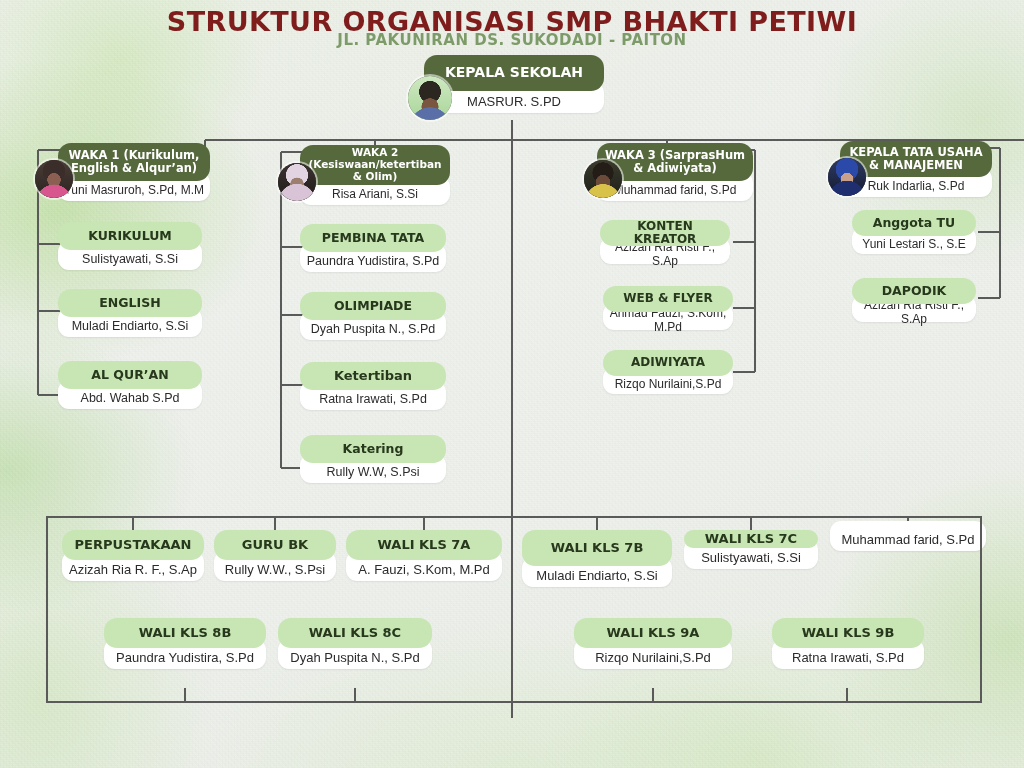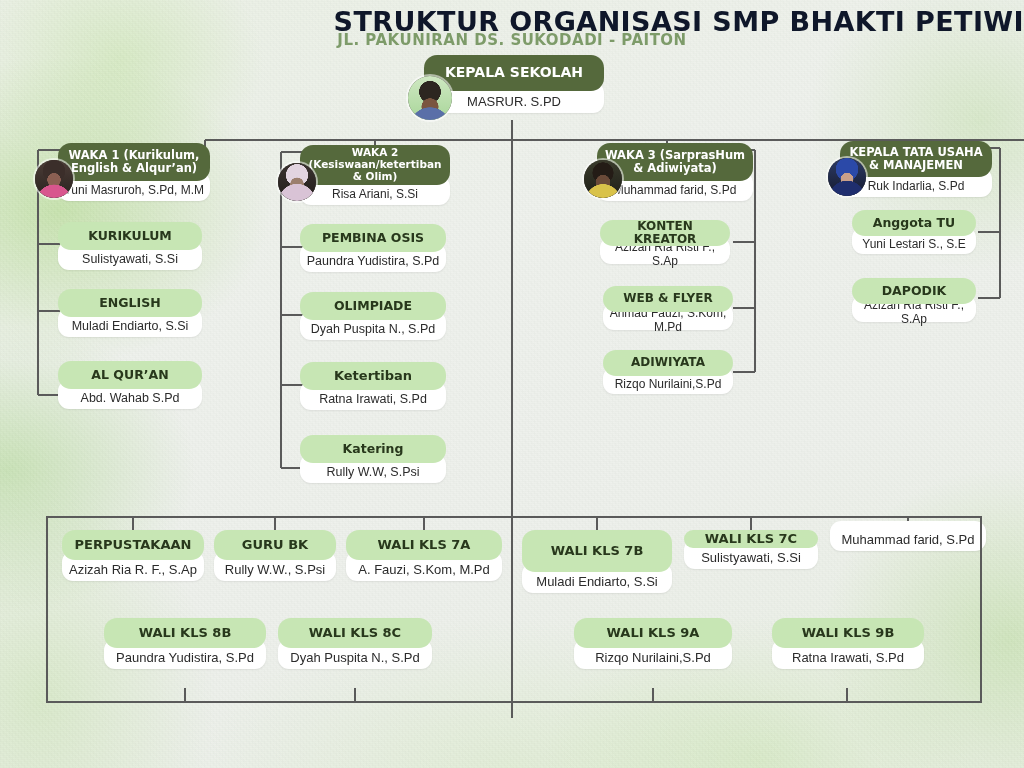--- a/index.html
+++ b/index.html
@@ -29,23 +29,23 @@
     background-image:
       repeating-linear-gradient(0deg, rgba(0,0,0,.035) 0px, rgba(0,0,0,.035) 1px, rgba(255,255,255,.03) 1px, rgba(255,255,255,.03) 2px),
       repeating-linear-gradient(90deg, rgba(0,0,0,.028) 0px, rgba(0,0,0,.028) 1px, rgba(255,255,255,.03) 1px, rgba(255,255,255,.03) 3px),
       repeating-linear-gradient(47deg, rgba(255,255,255,.10) 0px, rgba(255,255,255,.10) 2px, rgba(0,0,0,.02) 2px, rgba(0,0,0,.02) 4px);
   }
   #stage{position:absolute;inset:0;z-index:3;}
   #lines{position:absolute;inset:0;z-index:2;}
 
   
   .title{
-    position:absolute;left:0;right:0;top:6px;text-align:right;
+    position:absolute;left:0;right:0;top:6px;text-align:center;
     font-size:27px;font-weight:bold;letter-spacing:.4px;
-    color:#0f172a;font-family:"DejaVu Sans", sans-serif;
+    color:#7f1d1d;font-family:"DejaVu Sans", sans-serif;
     text-transform:uppercase;
   }
   .subtitle{
     position:absolute;left:0;right:0;top:31px;text-align:center;
     font-size:15px;font-weight:bold;letter-spacing:.5px;
     color:#7d9b69;font-family:"DejaVu Sans", sans-serif;
     text-transform:uppercase;
   }
 
   
@@ -191,21 +191,21 @@
   </div>
   <div class="avatar" style="left:278px;top:163px;width:38px;height:38px;">
     <i style="background:
         radial-gradient(circle at 50% 104%, #d9c3d6 0 42%, rgba(0,0,0,0) 43%),
         radial-gradient(circle at 50% 56%, #9c7f6e 0 23%, rgba(0,0,0,0) 24%),
         radial-gradient(circle at 50% 32%, #e2d4e0 0 34%, rgba(0,0,0,0) 35%),
         linear-gradient(180deg,#3b3330 0%,#201b19 100%);"></i>
   </div>
 
   <div class="node card" style="left:300px;top:224px;width:146px;">
-    <div class="hdr lite" style="height:28px;font-size:12.5px;">PEMBINA OSIS</div>
+    <div class="hdr lite" style="height:28px;font-size:12.5px;">PEMBINA TATA</div>
     <div class="name" style="height:29px;font-size:12.5px;">Paundra Yudistira, S.Pd</div>
   </div>
 
   <div class="node card" style="left:300px;top:292px;width:146px;">
     <div class="hdr lite" style="height:28px;font-size:12.5px;">OLIMPIADE</div>
     <div class="name" style="height:29px;font-size:12.5px;">Dyah Puspita N., S.Pd</div>
   </div>
 
   <div class="node card" style="left:300px;top:362px;width:146px;">
     <div class="hdr lite" style="height:28px;font-size:13px;">Ketertiban</div>
@@ -287,21 +287,21 @@
     <div class="hdr lite" style="height:30px;font-size:13px;">WALI KLS 8B</div>
     <div class="name" style="height:30px;font-size:13px;">Paundra Yudistira, S.Pd</div>
   </div>
 
   <div class="node card" style="left:278px;top:618px;width:154px;">
     <div class="hdr lite" style="height:30px;font-size:13px;">WALI KLS 8C</div>
     <div class="name" style="height:30px;font-size:13px;">Dyah Puspita N., S.Pd</div>
   </div>
 
   <div class="node card" style="left:522px;top:530px;width:150px;">
-    <div class="hdr lite" style="height:42px;font-size:13px;text-align:right;">WALI KLS 7B</div>
+    <div class="hdr lite" style="height:36px;font-size:13px;text-align:right;">WALI KLS 7B</div>
     <div class="name" style="height:30px;font-size:13px;">Muladi Endiarto, S.Si</div>
   </div>
 
   <div class="node card" style="left:684px;top:530px;width:134px;">
     <div class="hdr lite" style="height:18px;font-size:13px;">WALI KLS 7C</div>
     <div class="name" style="height:30px;font-size:13px;">Sulistyawati, S.Si</div>
   </div>
 
   <div class="node card" style="left:830px;top:530px;width:156px;">
     <div class="name" style="height:30px;font-size:13px;">Muhammad farid, S.Pd</div>

